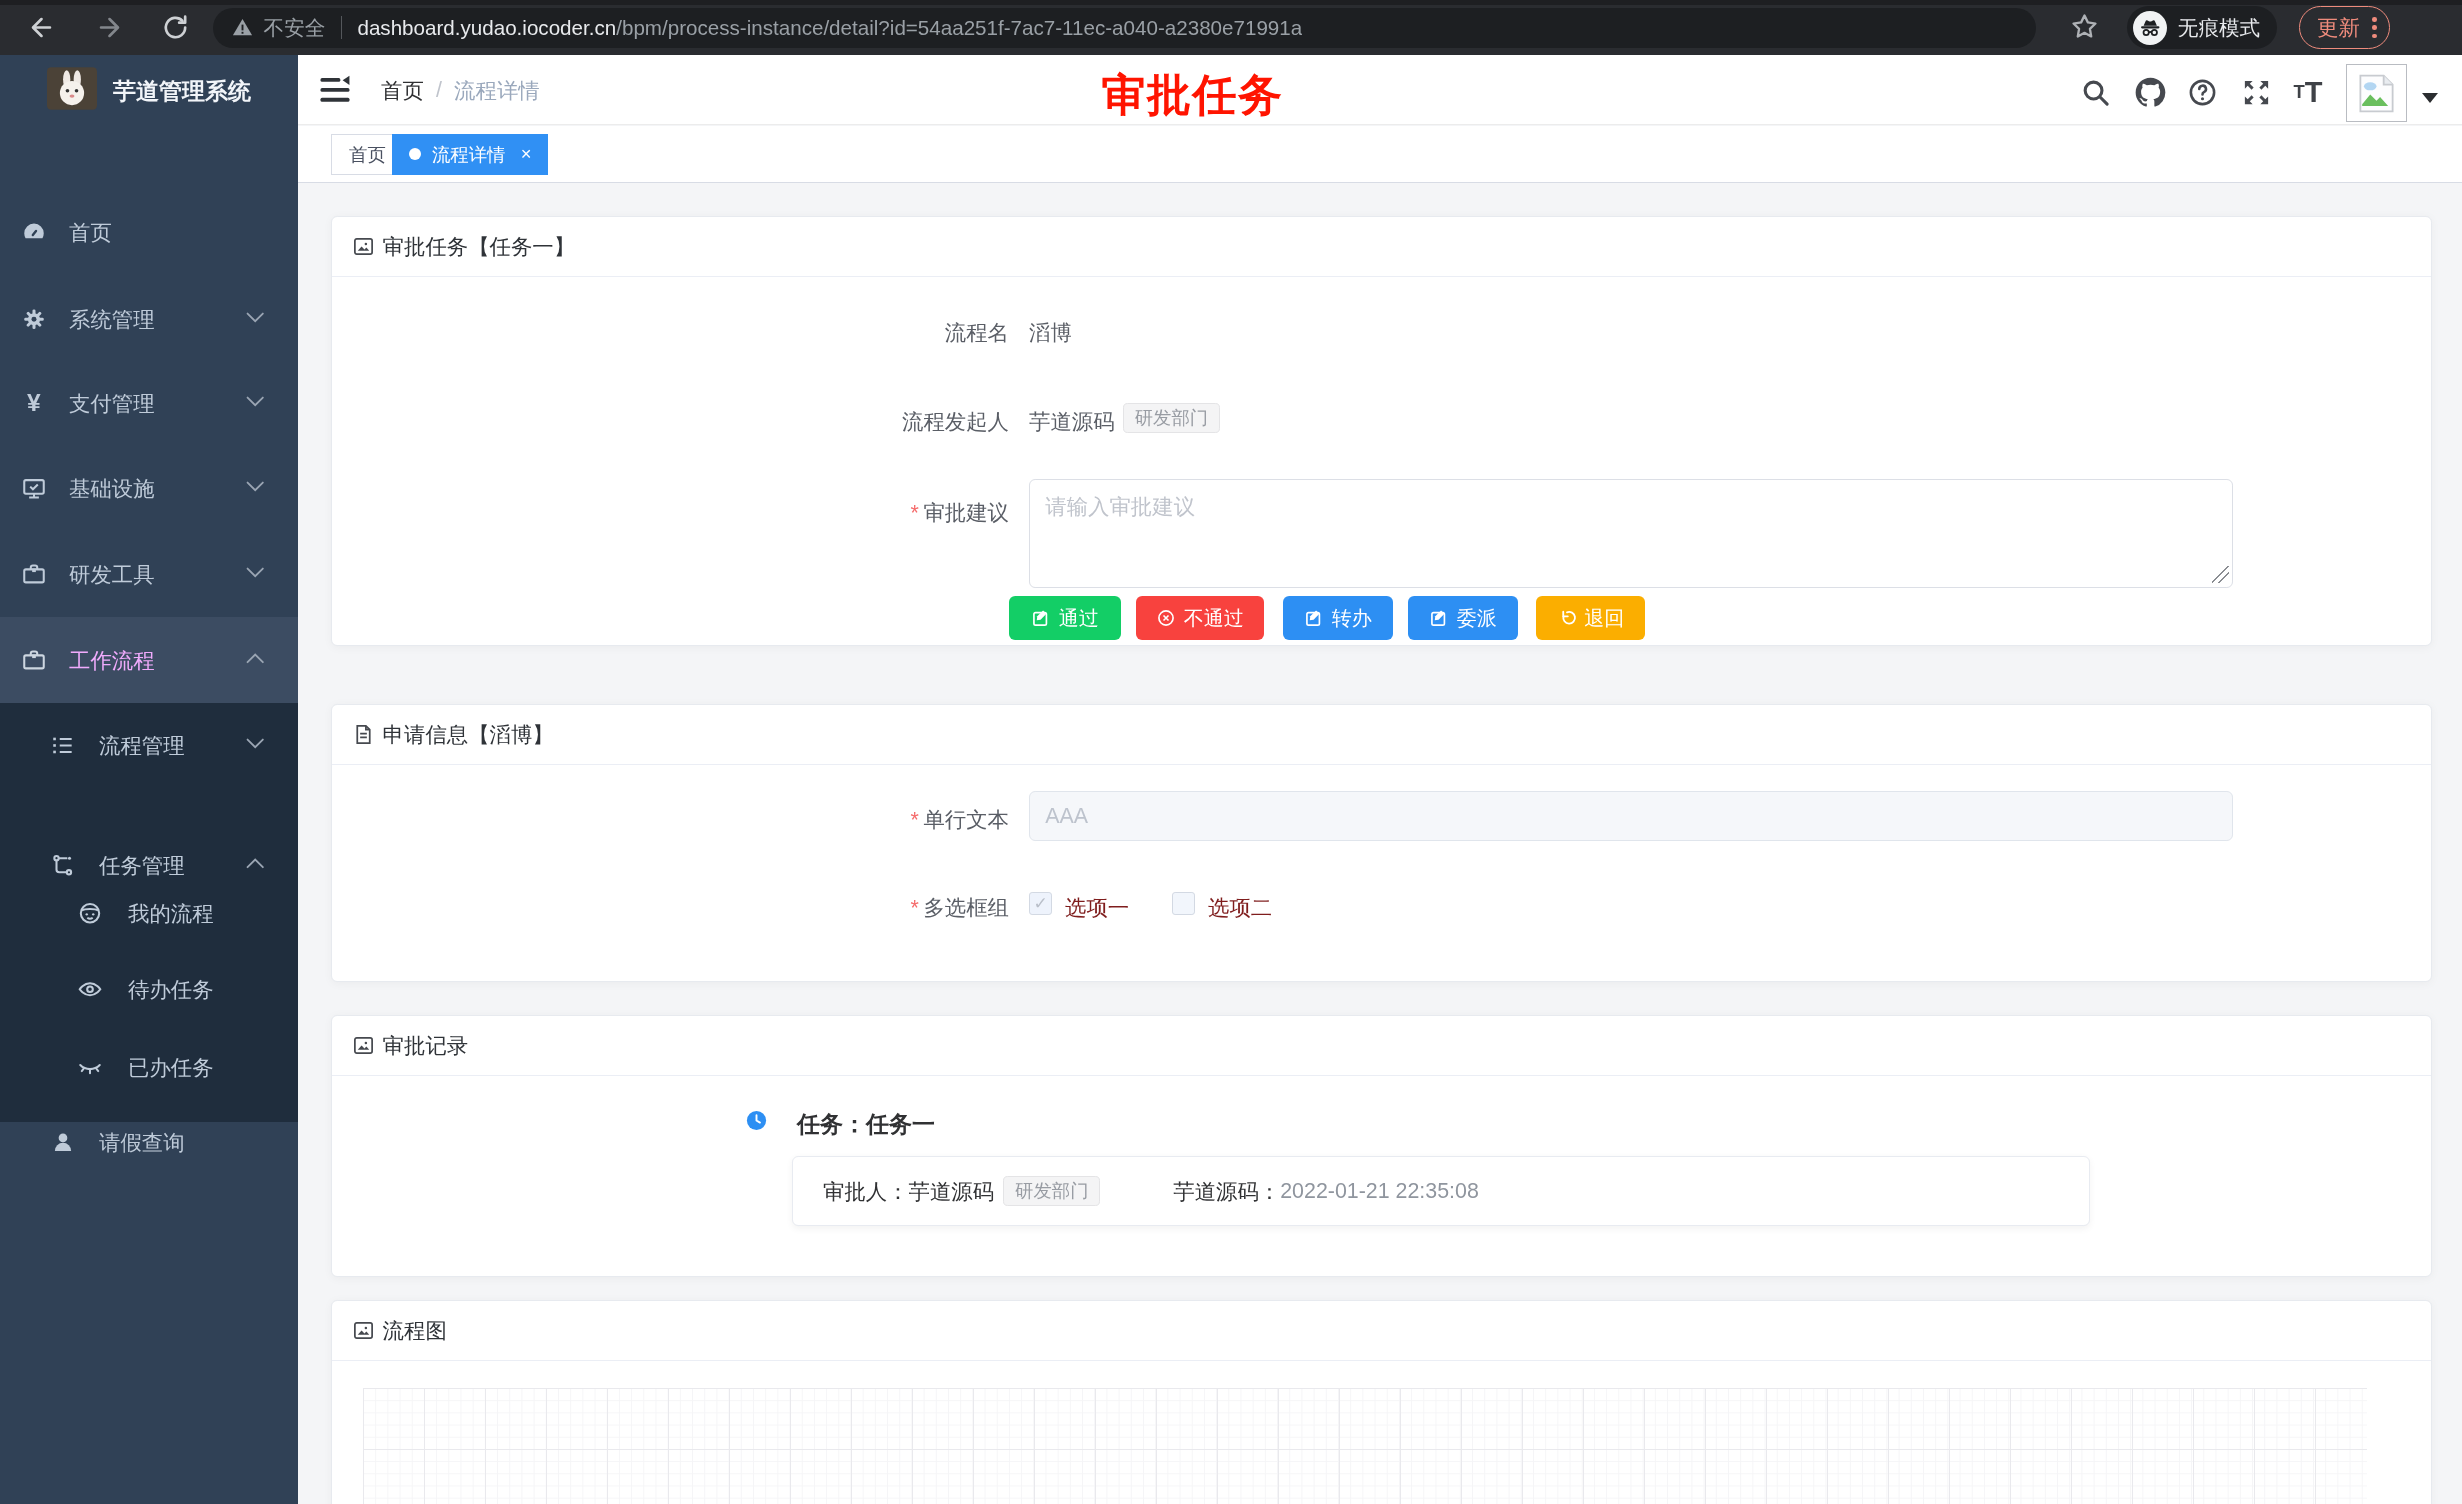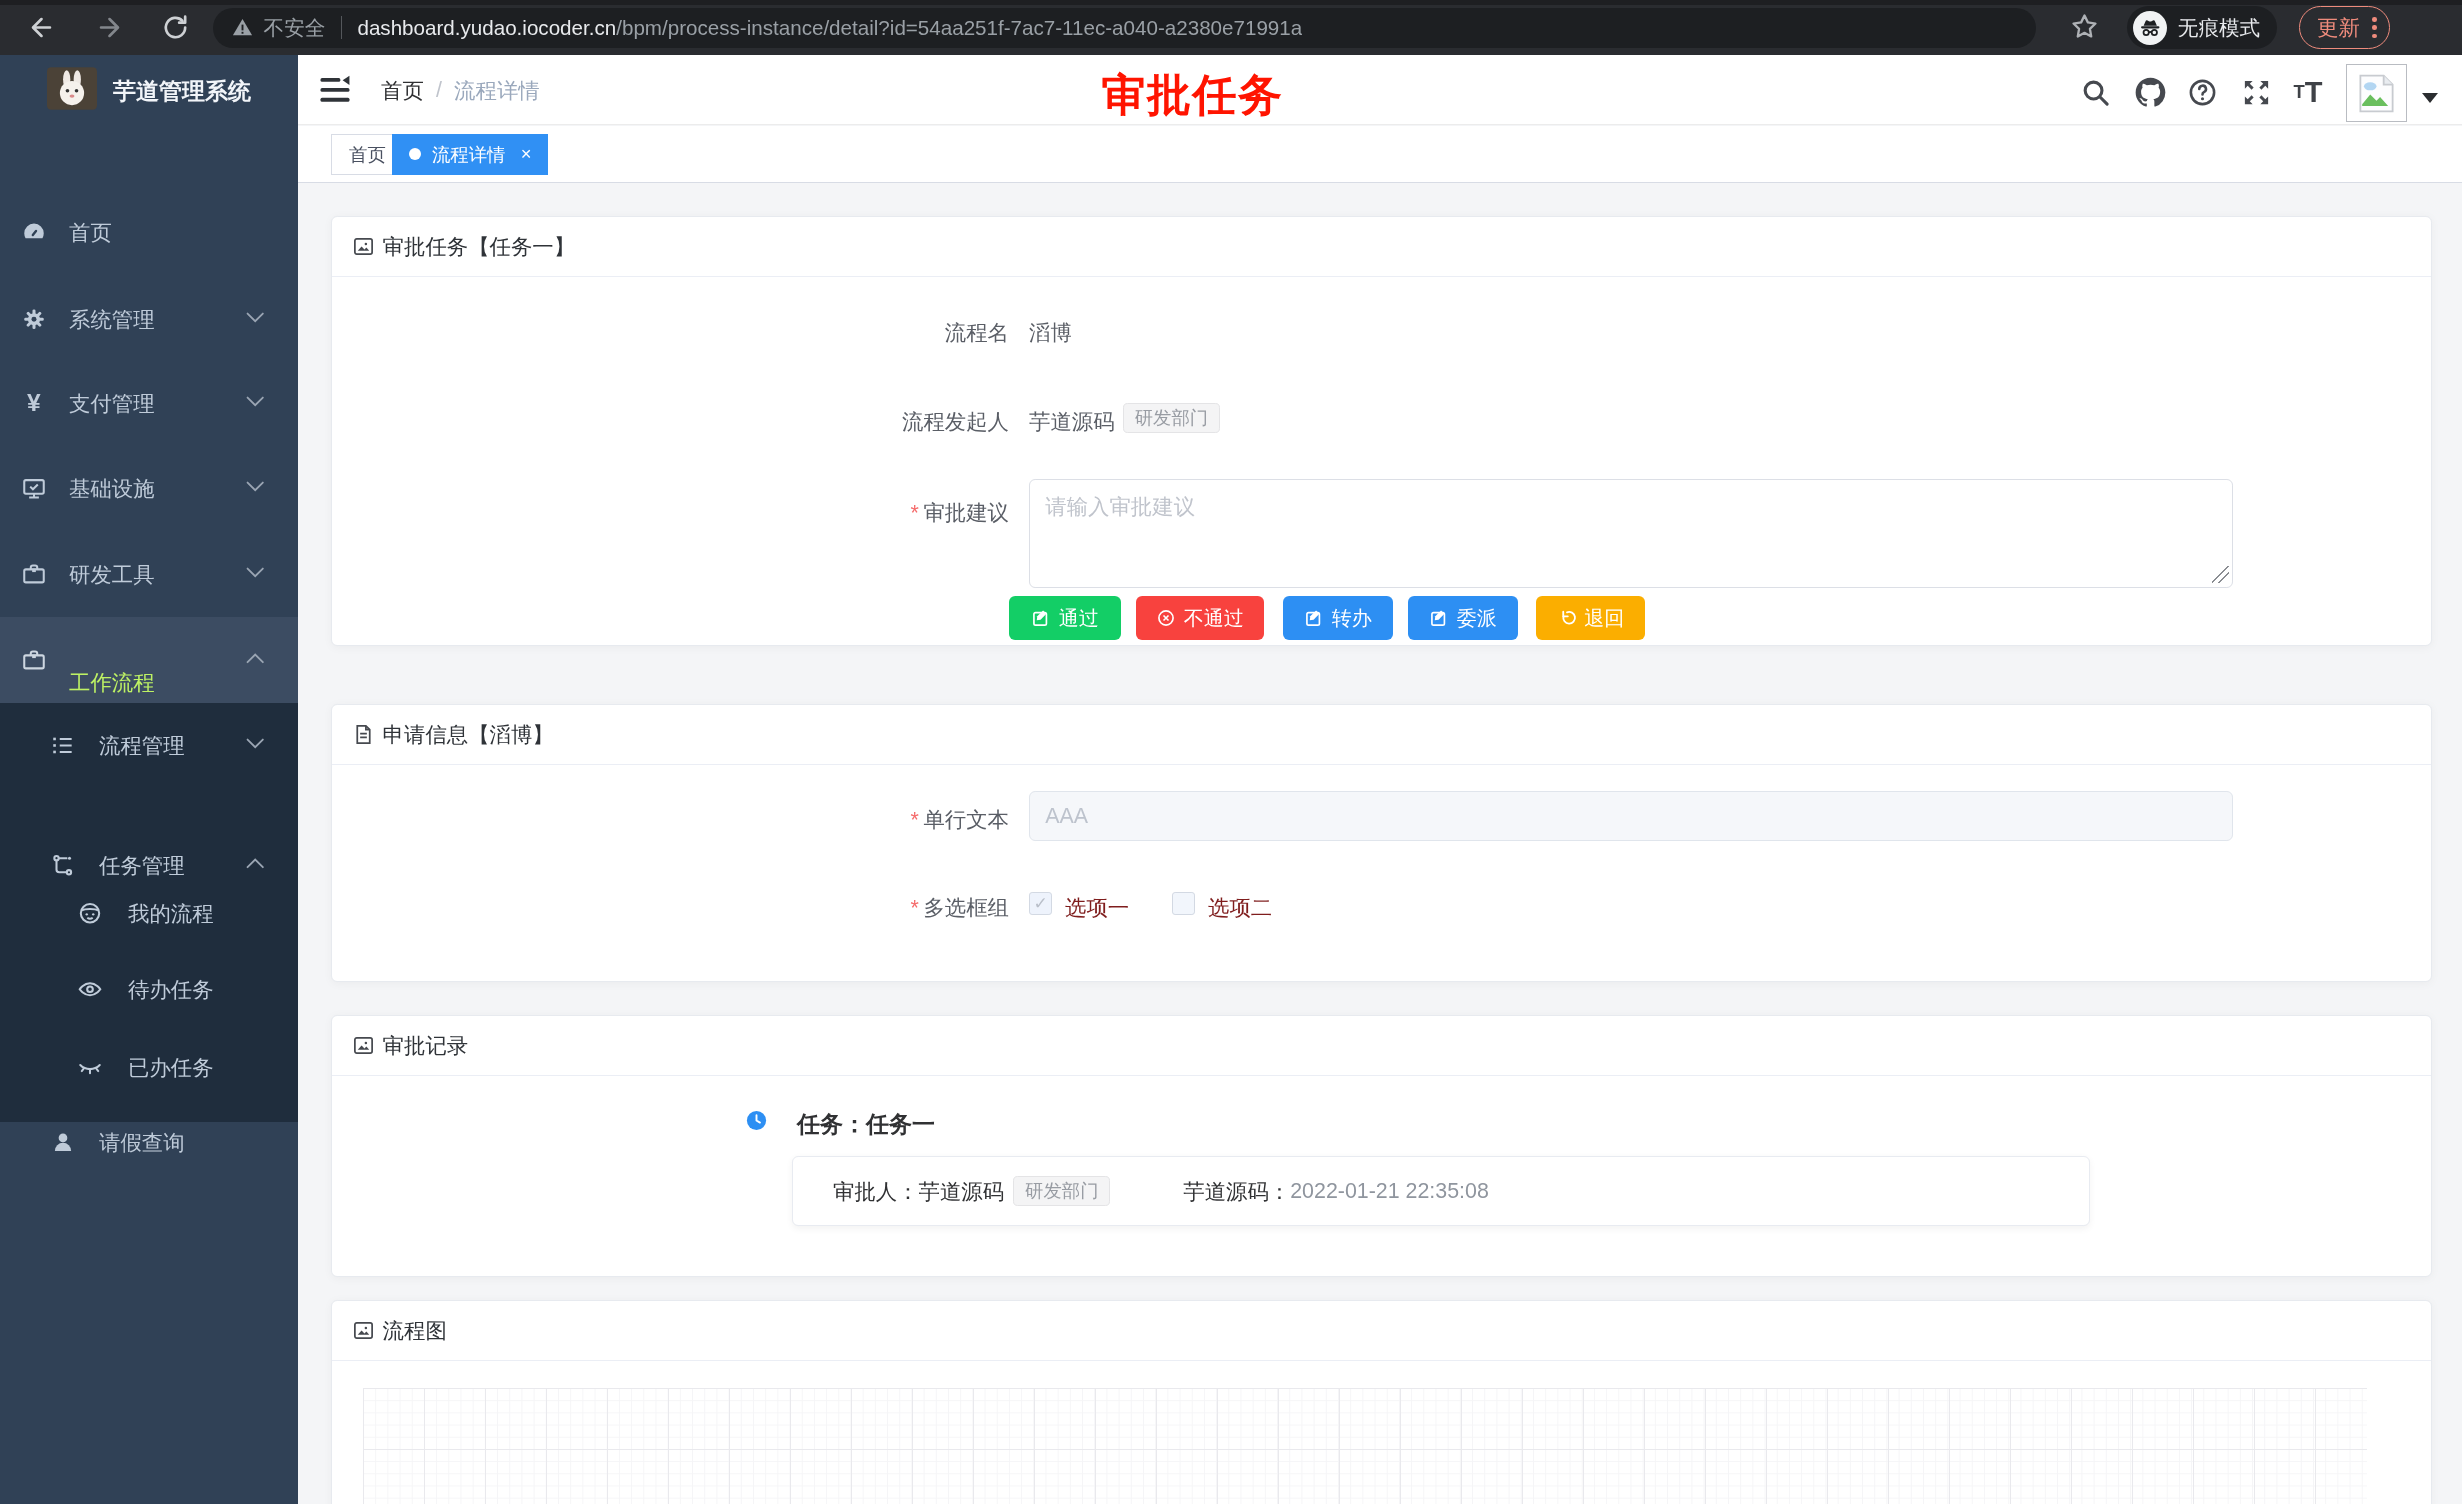--- a/index.html
+++ b/index.html
@@ -34,21 +34,21 @@
   #logo-img { position:absolute; left:47px; top:12.2px; width:50px; height:43px; border-radius:4.6px; overflow:hidden; }
   #app-title { position:absolute; left:113px; top:21.4px; font-size:23px; font-weight:bold; color:#f2f5f9; }
   #submenu-bg { position:absolute; left:0; top:591px; width:100%; height:476px; background:#1f2d3d; }
   .mi { position:absolute; left:0; width:298px; height:70px; cursor:pointer; }
   .mi .mi-ico { position:absolute; top:50%; transform:translateY(-50%); width:27.5px; height:27.5px; display:flex; align-items:center; justify-content:center; }
   .mi .mi-ico svg { width:26px; height:26px; }
   .mi .mi-label { position:absolute; top:50%; transform:translateY(-50%); font-size:21.4px; color:#bfcbd9; white-space:nowrap; }
   .mi .chev { position:absolute; left:246px; top:50%; transform:translateY(-50%); }
   .mi .chev svg { width:18.4px; height:10.7px; }
   .mi-active-parent { background:#3c4c62; }
-  .mi-active-parent .mi-label { color:#bef264;margin-top:22px; }
+  .mi-active-parent .mi-label { color:#f0abfc; }
   .yen-glyph { font-size:24.5px; font-weight:bold; color:#bfcbd9; }
 
   
   #appheader { position:absolute; left:298px; top:55px; width:2164px; height:70px; background:#ffffff; border-bottom:0.8px solid #ececec; }
   #hamburger { position:absolute; left:21.4px; top:20px; width:32px; height:31px; cursor:pointer; }
   #breadcrumb { position:absolute; left:83px; top:0; height:70px; display:flex; align-items:center; gap:12.2px; font-size:21.4px; }
   #breadcrumb .bc-home { color:#303133; }
   #breadcrumb .bc-sep { color:#c0c4cc; }
   #breadcrumb .bc-cur { color:#9aa8bc; }
   #annotation { position:absolute; left:780px; top:10.7px; width:229px; text-align:center; font-size:44px; font-weight:600; color:#ff1400; letter-spacing:1.5px; }
@@ -86,21 +86,21 @@
   .btn svg { width:20px; height:20px; }
   .btn-pass { background:#13ce66; }
   .btn-reject { background:#f8423e; }
   .btn-blue { background:#2d8ff3; }
   .btn-back { background:#fbae00; }
   #sl-input { position:absolute; left:697px; top:86px; width:1204px; height:50px; background:#f5f7fa; border:0.8px solid #e0e5ec; border-radius:6.1px; color:#bdc3cd; font-size:21.4px; padding:0 15.3px; font-family:inherit; }
   .cbx { position:absolute; width:23px; height:23px; border:0.8px solid #d3d9e3; border-radius:3.1px; background:#eef3fc; display:flex; align-items:center; justify-content:center; color:#b9bfc9; font-size:17px; }
   .cbx-label { position:absolute; font-size:21.4px; color:#7f1d1d; }
   #task-line { position:absolute; left:465px; top:93px; font-size:23px; font-weight:bold; color:#303133;text-align:center; }
   #clock-ico { position:absolute; left:413px; top:93px; width:23px; height:23px; }
-  #record-box { position:absolute; left:460px; top:140px; width:1298px; height:70px; background:#fff; border:0.8px solid #e8ebf1; border-radius:6.1px; box-shadow:0 2.3px 7.6px rgba(0,0,0,0.05); display:flex; align-items:center; padding-left:40px; font-size:21.4px; color:#303133; }
+  #record-box { position:absolute; left:460px; top:140px; width:1298px; height:70px; background:#fff; border:0.8px solid #e8ebf1; border-radius:6.1px; box-shadow:0 2.3px 7.6px rgba(0,0,0,0.05); display:flex; align-items:center; padding-left:30px; font-size:21.4px; color:#303133; }
   #record-box .muted { color:#8f959e; }
   #record-box .tag { margin-left:9.2px; }
   #record-created-label { margin-left:73px; }
   #bpmn-grid { position:absolute; left:31px; top:87px; width:2004px; height:153px; background-color:#fff;
      background-image:
        linear-gradient(to right, #e9e9ed 0.8px, transparent 0.8px),
        linear-gradient(to bottom, #e9e9ed 0.8px, transparent 0.8px),
        linear-gradient(to right, #f5f5f7 0.8px, transparent 0.8px),
        linear-gradient(to bottom, #f5f5f7 0.8px, transparent 0.8px);
      background-size:61px 61px, 61px 61px, 12.2px 12.2px, 12.2px 12.2px; }

